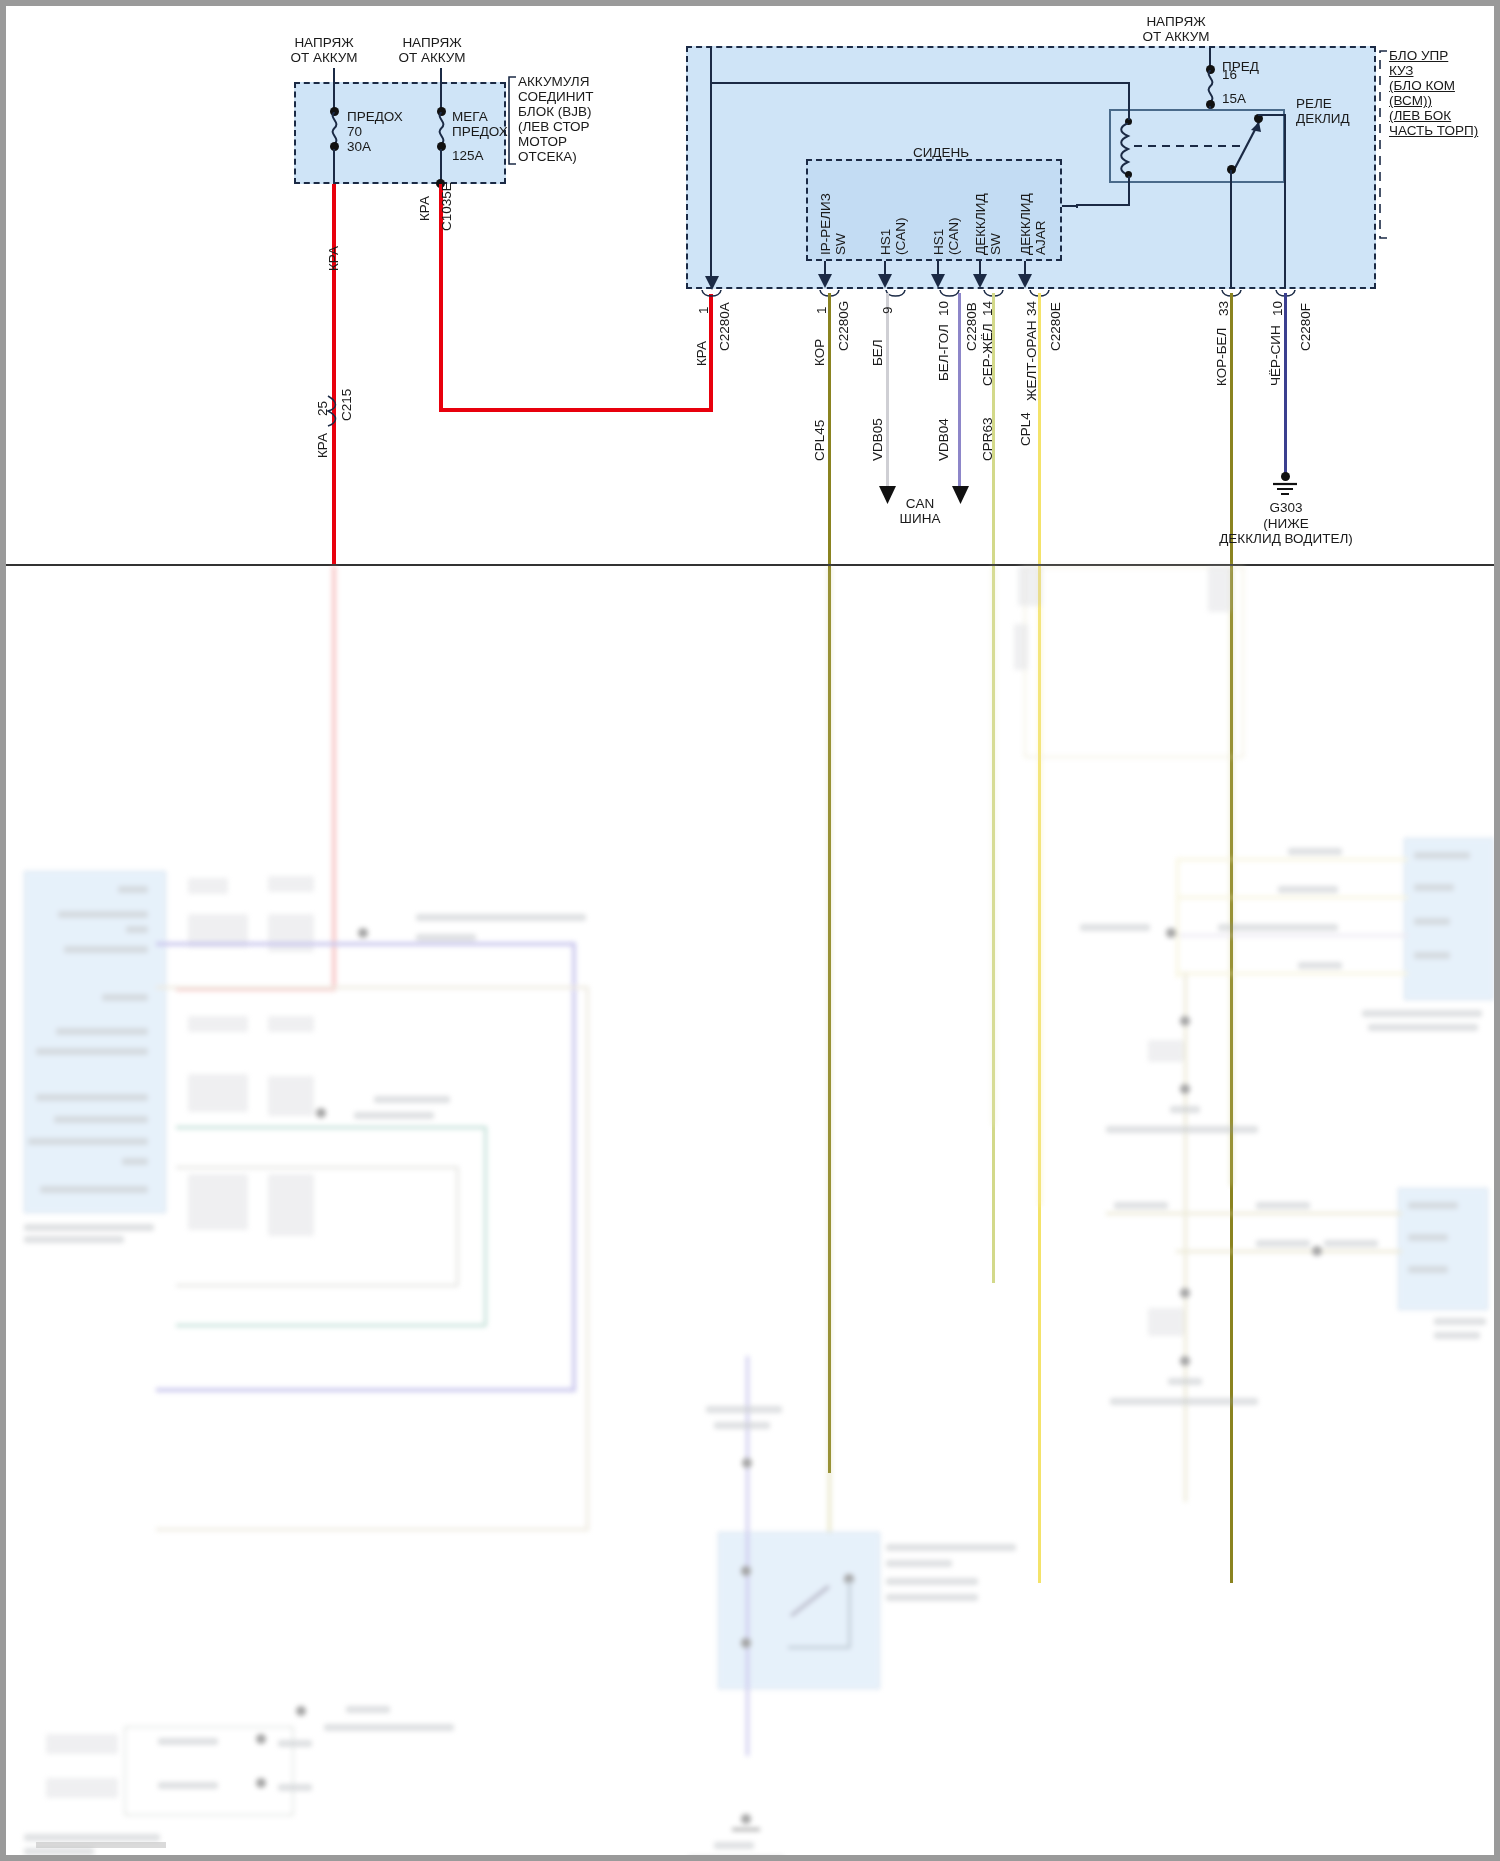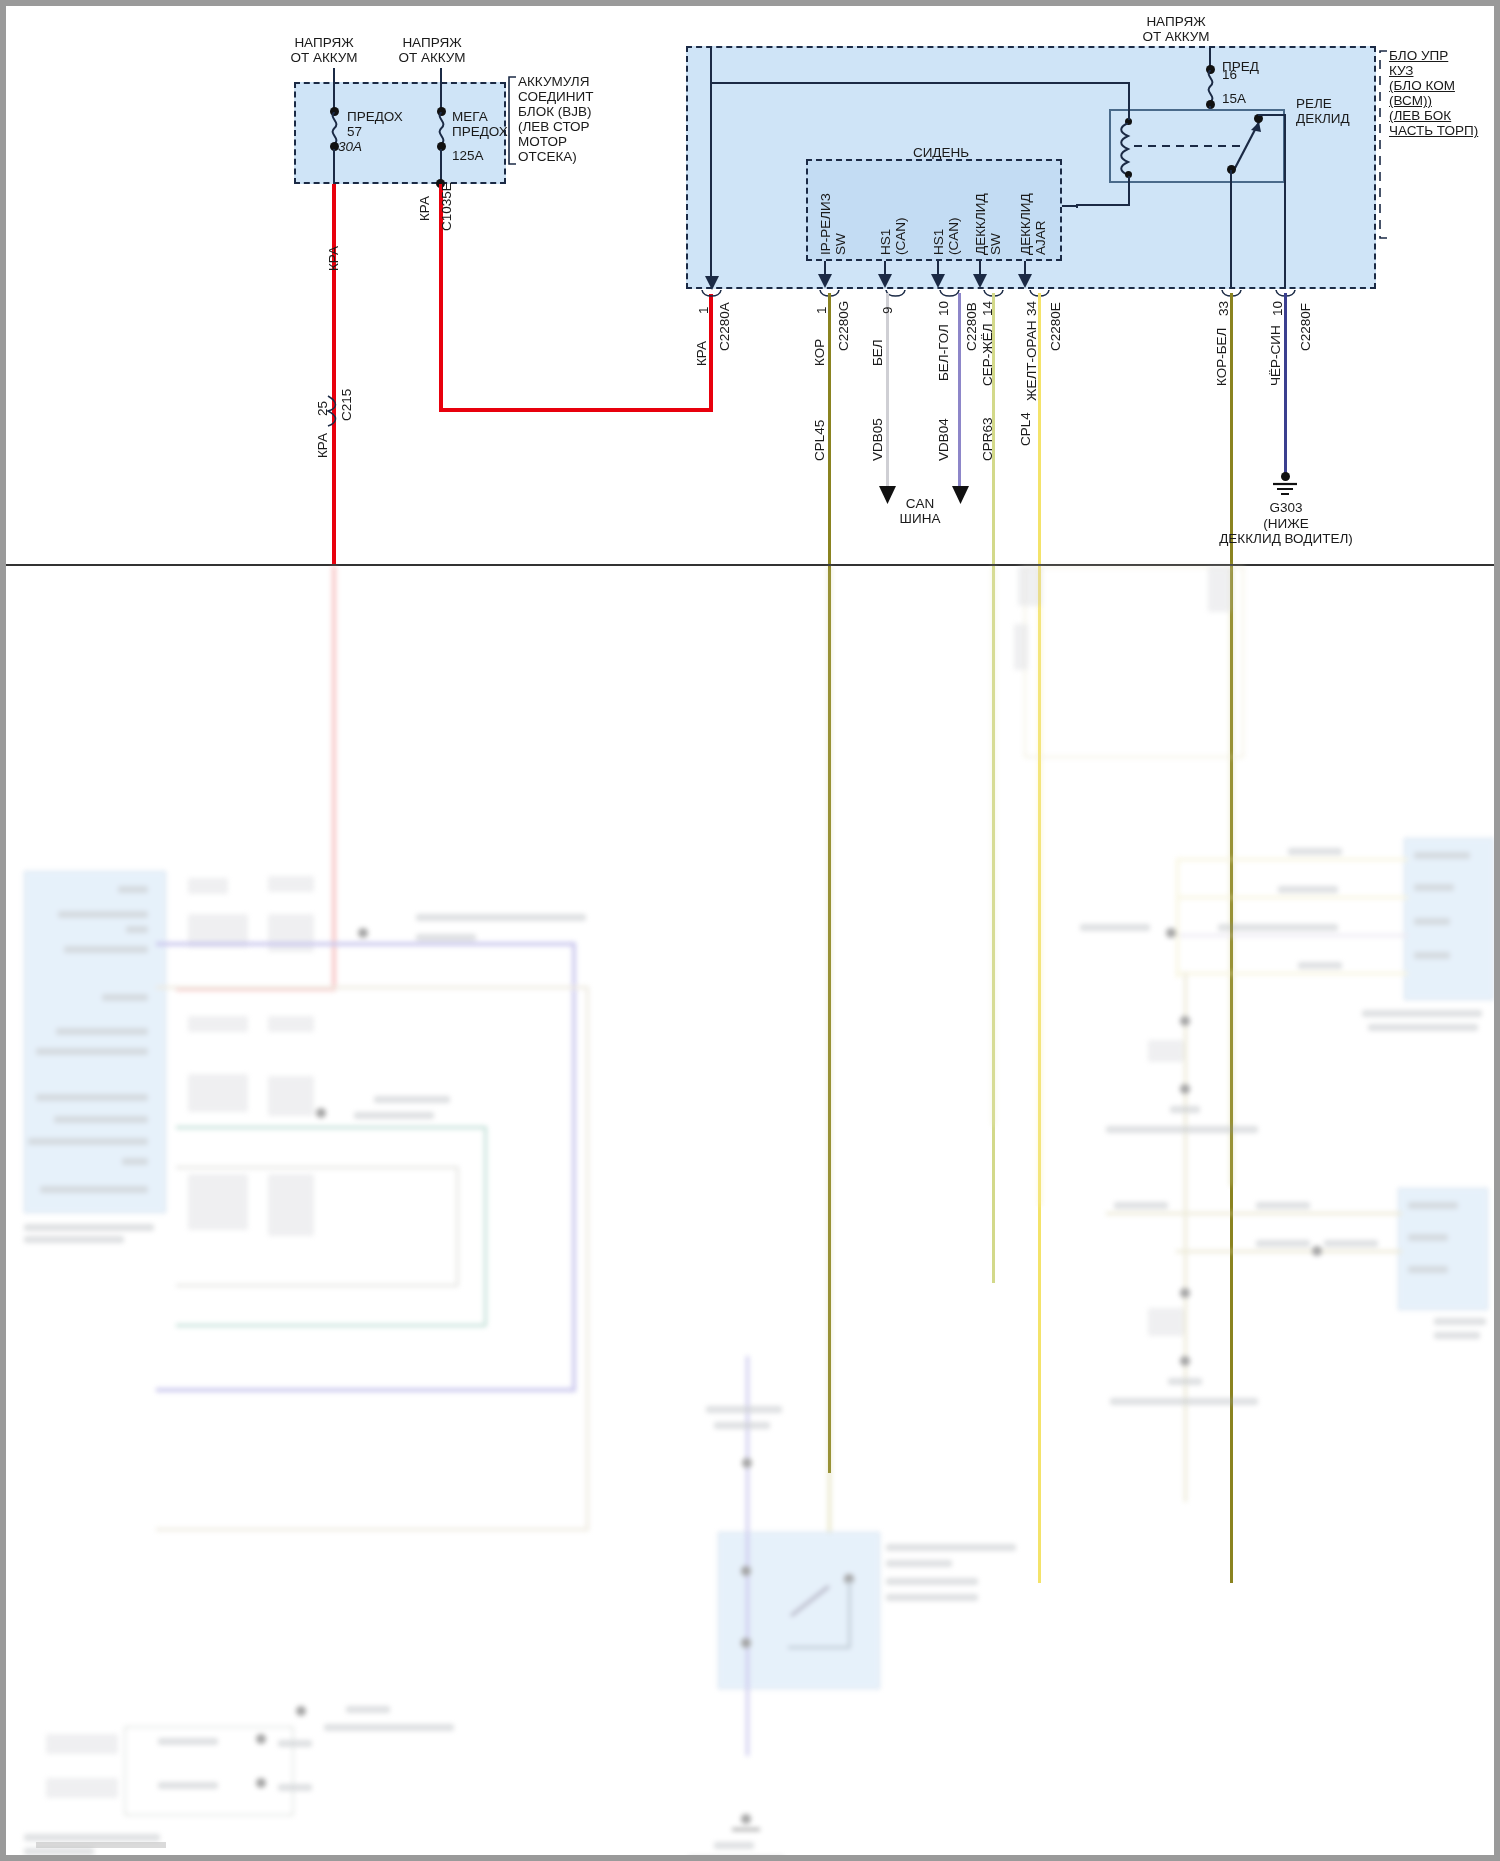--- a/index.html
+++ b/index.html
@@ -64,22 +64,22 @@
   <div class="wire w-v" style="left:434px;top:62px;width:2px;height:42px;"></div>
 
   <div class="dot" style="left:324px;top:101px;"></div>
   <svg class="fuse" style="position:absolute;left:321px;top:106px;" width="16" height="32" viewBox="0 0 16 32">
     <path d="M7.5 0 C 1 6, 14 10, 7.5 16 C 1 22, 14 26, 7.5 32" fill="none" stroke="#1b2a45" stroke-width="2"></path>
   </svg>
   <div class="dot" style="left:324px;top:136px;"></div>
   <div class="wire w-v" style="left:327px;top:143px;width:2px;height:36px;"></div>
 
   <div class="lbl" style="left:341px;top:103px;">ПРЕДОХ</div>
-  <div class="lbl" style="left:341px;top:118px;">57</div>
-  <div class="lbl" style="left:332px;top:133px;font-style:italic;">30A</div>
+  <div class="lbl" style="left:341px;top:118px;">70</div>
+  <div class="lbl" style="left:341px;top:133px;">30A</div>
 
   <div class="dot" style="left:431px;top:101px;"></div>
   <svg class="fuse" style="position:absolute;left:428px;top:106px;" width="16" height="32" viewBox="0 0 16 32">
     <path d="M7.5 0 C 1 6, 14 10, 7.5 16 C 1 22, 14 26, 7.5 32" fill="none" stroke="#1b2a45" stroke-width="2"></path>
   </svg>
   <div class="dot" style="left:431px;top:136px;"></div>
   <div class="wire w-v" style="left:434px;top:143px;width:2px;height:36px;"></div>
 
   <div class="lbl" style="left:446px;top:103px;">МЕГА
 ПРЕДОХ</div>

